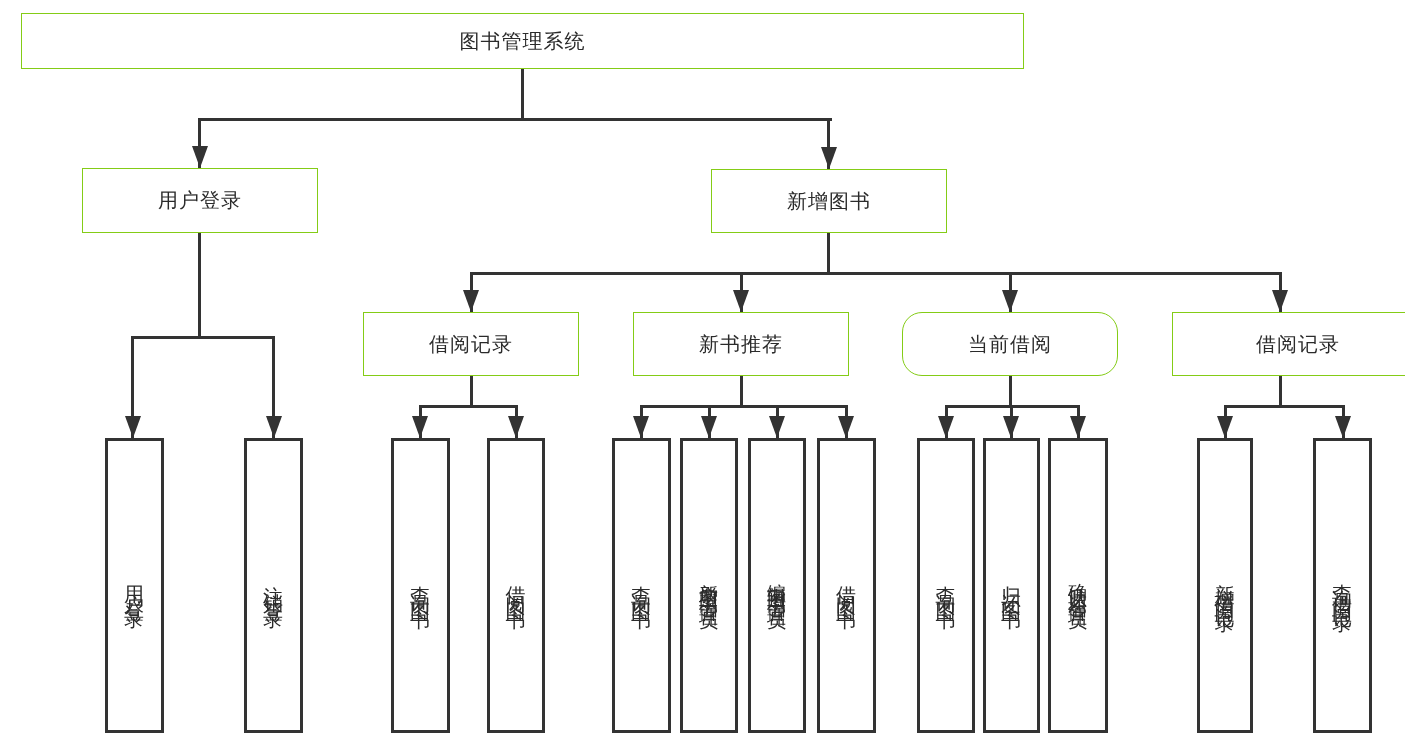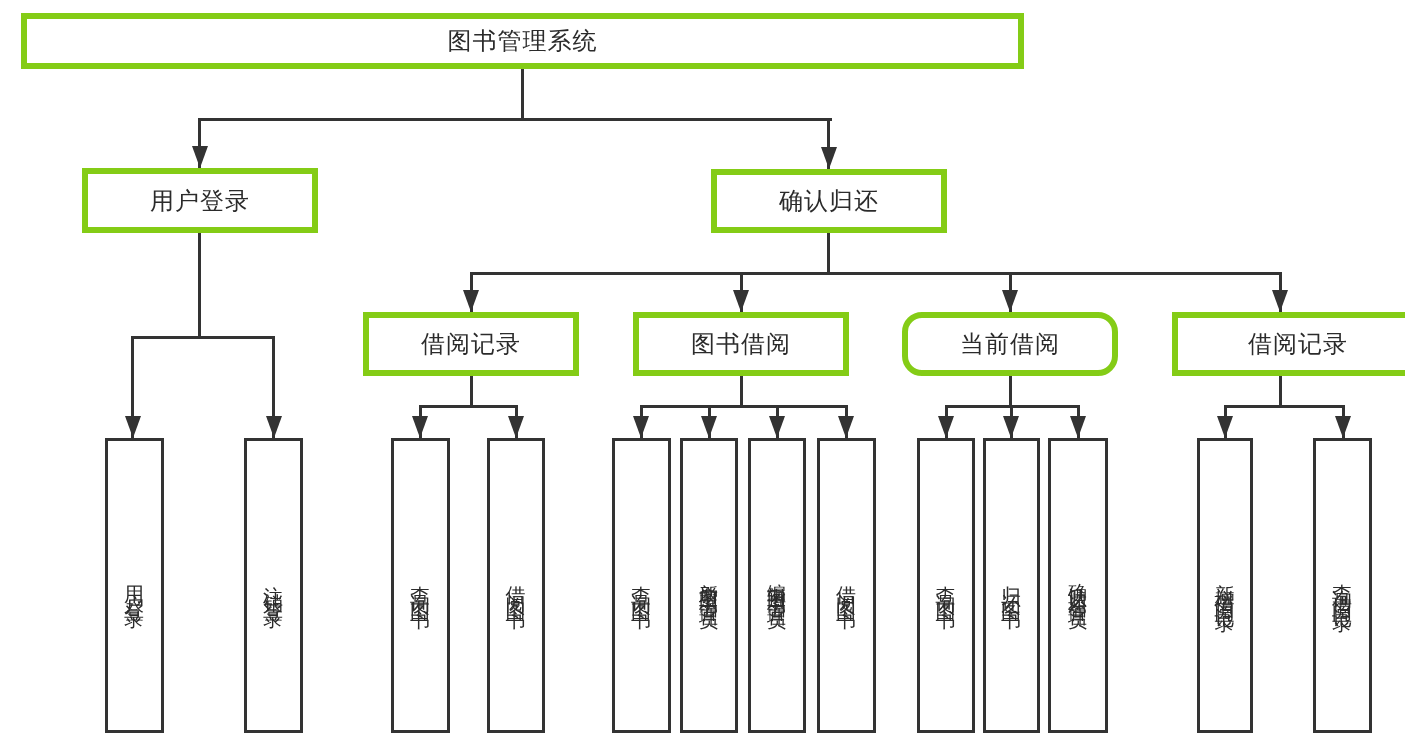--- a/index.html
+++ b/index.html
@@ -11,27 +11,27 @@
   .canvas {
     position: relative;
     width: 1405px;
     height: 747px;
     background: #ffffff;
     overflow: hidden;
   }
   .box {
     position: absolute;
     background: #ffffff;
-    border: 6px solid #84cc16;
+    border: 1px solid #84cc16;
     box-sizing: border-box;
     display: flex;
     align-items: center;
     justify-content: center;
     color: #2b2b2b;
-    font-size: 24px;
+    font-size: 20px;
     z-index: 2;
   }
   .box .lbl {
     white-space: nowrap;
     letter-spacing: 1px;
   }
   .leaf {
     position: absolute;
     background: #ffffff;
     border: 3px solid #333333;
@@ -88,21 +88,21 @@
   <div class="hline" style="left:199px; top:118px; width:633px; height:3px;"></div>
   <div class="vline" style="left:198px; top:118px; width:3px; height:50px;"></div>
   <div class="arrow" style="left:192px; top:146px;"></div>
   <div class="vline" style="left:827px; top:118px; width:3px; height:51px;"></div>
   <div class="arrow" style="left:821px; top:147px;"></div>
 
   <div class="box" style="left:82px; top:168px; width:236px; height:65px;">
     <span class="lbl">用户登录</span>
   </div>
   <div class="box" style="left:711px; top:169px; width:236px; height:64px;">
-    <span class="lbl">确认归还</span>
+    <span class="lbl">新增图书</span>
   </div>
 
   <div class="vline" style="left:198px; top:233px; width:3px; height:105px;"></div>
   <div class="hline" style="left:131px; top:336px; width:144px; height:3px;"></div>
   <div class="vline" style="left:131px; top:336px; width:3px; height:102px;"></div>
   <div class="arrow" style="left:125px; top:416px;"></div>
   <div class="vline" style="left:272px; top:336px; width:3px; height:102px;"></div>
   <div class="arrow" style="left:266px; top:416px;"></div>
 
   <div class="vline" style="left:827px; top:233px; width:3px; height:41px;"></div>
@@ -113,21 +113,21 @@
   <div class="arrow" style="left:733px; top:290px;"></div>
   <div class="vline" style="left:1009px; top:272px; width:3px; height:40px;"></div>
   <div class="arrow" style="left:1002px; top:290px;"></div>
   <div class="vline" style="left:1279px; top:272px; width:3px; height:40px;"></div>
   <div class="arrow" style="left:1272px; top:290px;"></div>
 
   <div class="box" style="left:363px; top:312px; width:216px; height:64px;">
     <span class="lbl">借阅记录</span>
   </div>
   <div class="box" style="left:633px; top:312px; width:216px; height:64px;">
-    <span class="lbl">图书借阅</span>
+    <span class="lbl">新书推荐</span>
   </div>
   <div class="box" style="left:902px; top:312px; width:216px; height:64px;border-radius:20px;">
     <span class="lbl">当前借阅</span>
   </div>
   <div class="box" style="left:1172px; top:312px; width:252px; height:64px;">
     <span class="lbl">借阅记录</span>
   </div>
 
   <div class="vline" style="left:470px; top:376px; width:3px; height:31px;"></div>
   <div class="hline" style="left:419px; top:405px; width:99px; height:3px;"></div>

